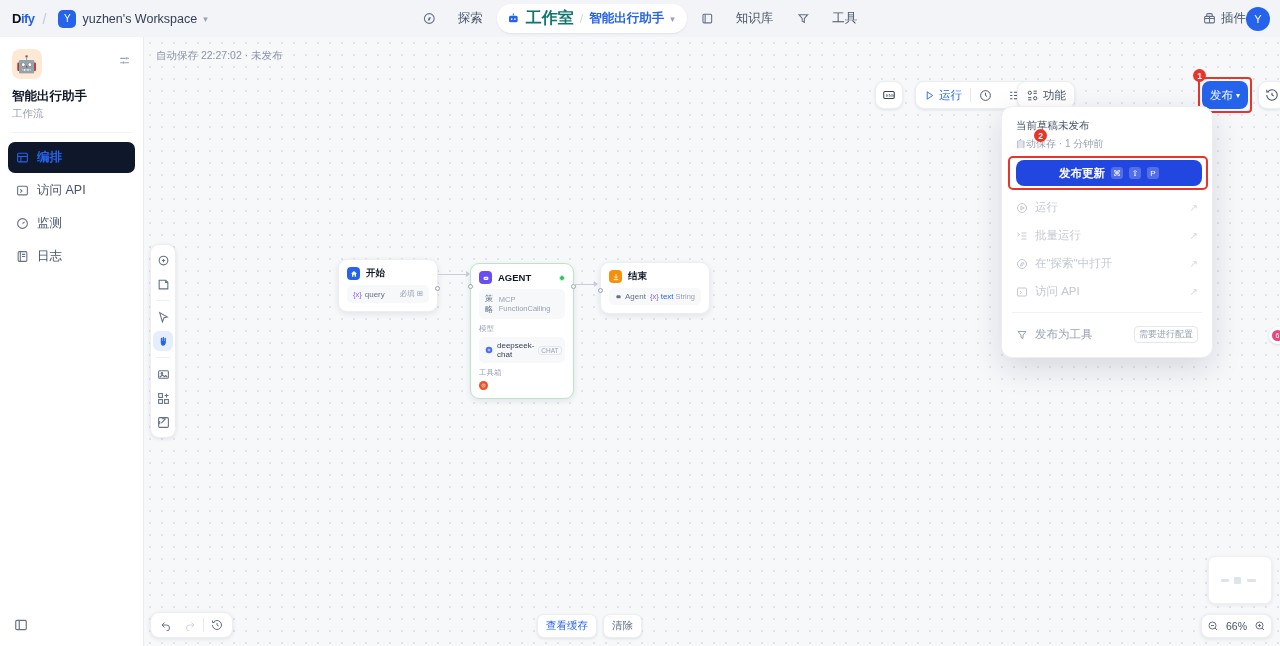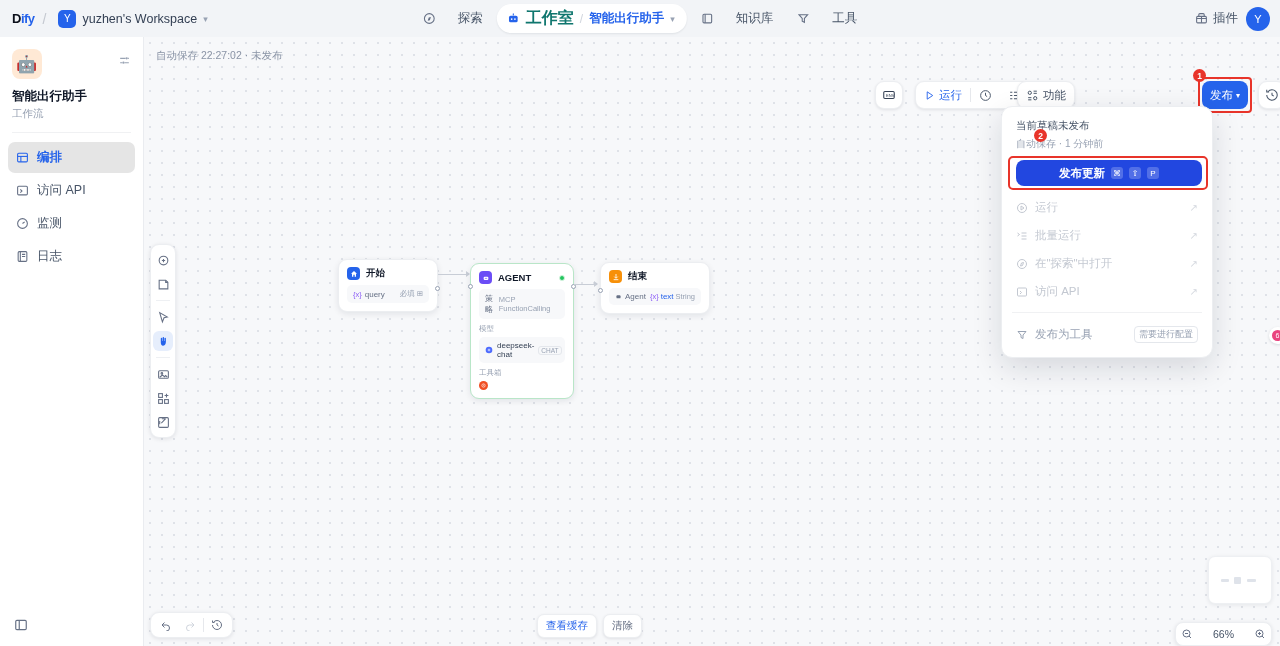--- a/index.html
+++ b/index.html
@@ -52,21 +52,21 @@
     background: #ffffff; border-radius: 16px;
     padding: 4px 12px 4px 10px;
     box-shadow: 0 1px 2px rgba(16,24,40,.08);
   }
   .nav-pill .active-label { color: #0f766e; font-size: 16px; font-weight: bold; }
   .nav-pill .sep { color: #d0d5dd; font-size: 12px; }
   .nav-pill .app-label { color: #2563eb; font-size: 12.5px; font-weight: bold; }
   .icon { display: inline-flex; align-items: center; justify-content: center; }
 
   .nav-right {
-    position: absolute; right: 10px; display: flex; align-items: center; gap: 8px;
+    position: absolute; right: 10px; display: flex; align-items: center; gap: 0;
   }
   .plugin-item { display: flex; align-items: center; gap: 5px; font-size: 12.5px; color: #475467; cursor: pointer; }
   .user-avatar {
     width: 24px; height: 24px; border-radius: 50%;
     background: #2563eb; color: #fff; font-size: 11px;
     display: flex; align-items: center; justify-content: center;
   }
 
   
   .sidebar {
@@ -85,21 +85,21 @@
   }
   .app-title { font-size: 12.5px; font-weight: bold; margin-top: 9px; color: #101828; }
   .app-sub { font-size: 10.5px; color: #98a2b3; margin-top: 2px; }
   .divider { height: 1px; background: #f0f1f3; margin: 11px 12px 0 12px; }
   .side-nav { padding: 9px 8px 0 8px; display: flex; flex-direction: column; gap: 2px; }
   .side-item {
     display: flex; align-items: center; gap: 8px;
     padding: 7px 8px; border-radius: 7px;
     font-size: 12.5px; color: #475467; cursor: pointer;
   }
-  .side-item.active { background: #e5e5e5; color: #2563eb; font-weight: bold; }
+  .side-item.active { background: #0f172a; color: #2563eb; font-weight: bold; }
   .side-bottom {
     position: absolute; left: 14px; bottom: 10px; cursor: pointer;
   }
 
   
   .canvas {
     position: absolute; top: 37px; left: 144px;
     width: 1136px; height: 609px;
     background-color: #f7f8fa;
     background-image: radial-gradient(#dfe2e8 1px, transparent 1px);
@@ -247,25 +247,25 @@
     position: absolute; right: 8px; bottom: 42px;
     width: 64px; height: 48px;
     background: #fff; border-radius: 7px;
     border: 1px solid #eef0f3;
     box-shadow: 0 1px 4px rgba(16,24,40,.08);
   }
   .minimap .mm-node {
     position: absolute; background: #dfe3ea; border-radius: 1px;
   }
   .zoombar {
-    position: absolute; right: 8px; bottom: 0;
+    position: absolute; right: 8px; bottom: 8px;
     height: 24px; background: #fff; border-radius: 8px;
     box-shadow: 0 1px 4px rgba(16,24,40,.10);
     border: 1px solid #eceef1;
-    display: flex; align-items: center; padding: 0 5px; gap: 20px; justify-content: center;
+    display: flex; align-items: center; padding: 0 5px; gap: 7px; justify-content: center;
   }
   .zoombar .zbtn { color: #667085; cursor: pointer; display:flex; }
   .zoombar .zval { font-size: 10.5px; color: #475467; cursor: pointer; }
 
   .edge-badge {
     position: absolute; right: -6px; top: 290px;
     width: 17px; height: 17px; border-radius: 50%;
     background: #fff; display: flex; align-items: center; justify-content: center;
     box-shadow: 0 1px 3px rgba(16,24,40,.15);
   }

